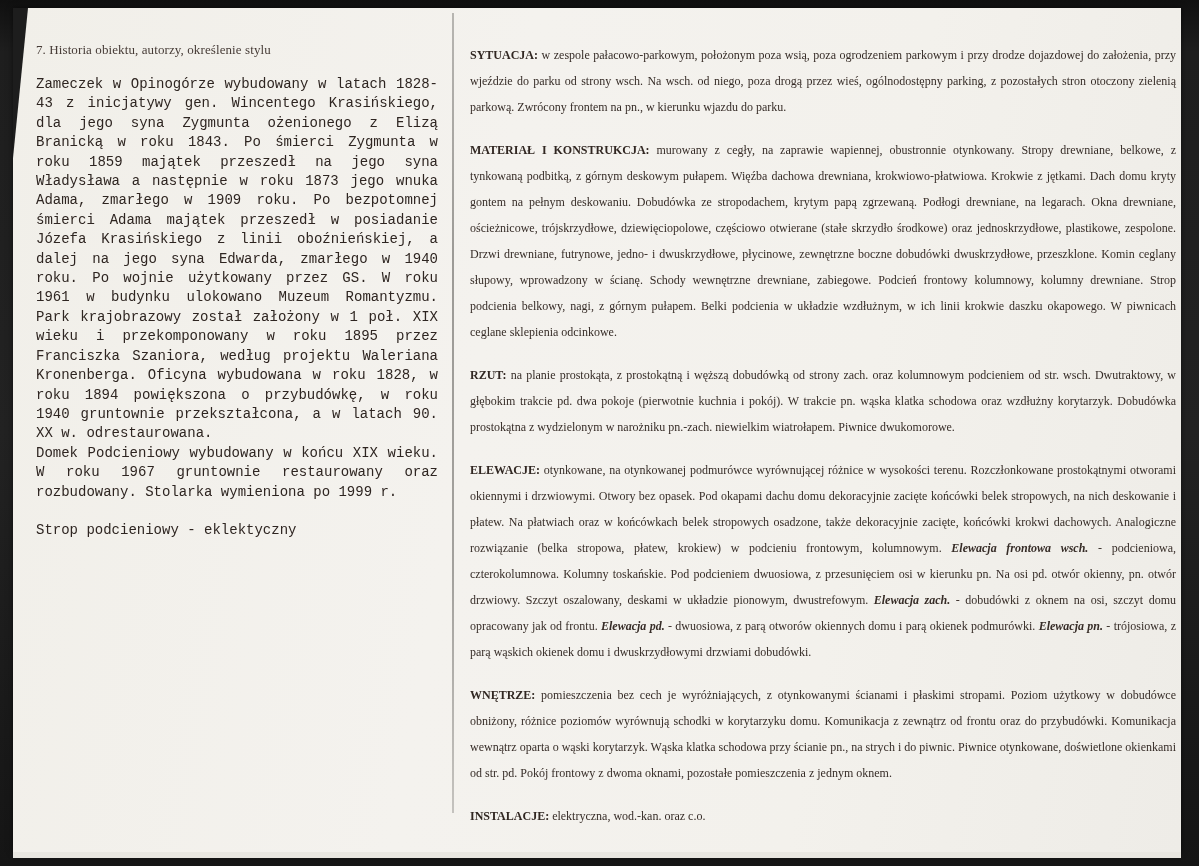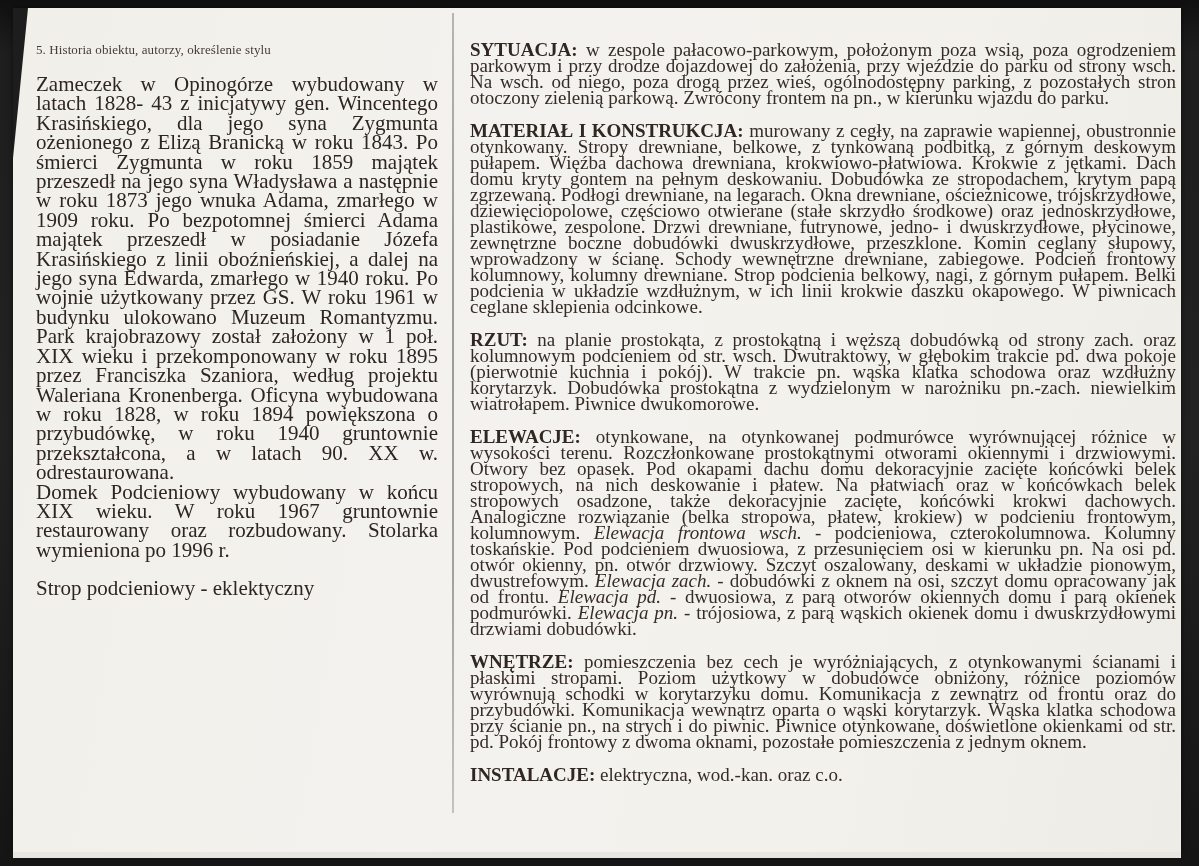--- a/index.html
+++ b/index.html
@@ -28,44 +28,44 @@
     background:linear-gradient(180deg,#b7b5b1 0%,#9c9a96 30%,#a3a19d 70%,#c4c2be 100%);
   }
   .col{position:absolute;top:34px;color:#362c27;}
   .col-left{left:23px;width:402px;}
   .col-right{left:457px;width:706px;}
   .col-header{
     font-size:13px;color:#463b36;margin:0 0 17px 0;letter-spacing:.1px;
     white-space:nowrap;
   }
   .col-left .body{
-    font-size:21px;line-height:19.4px;text-align:justify;margin:0;
-    color:#2e2521;font-weight:500;
+    font-size:14px;line-height:19.4px;text-align:justify;margin:0;
+    color:#2e2521;font-weight:500;font-family:Liberation Mono, monospace;
   }
   .col-left .body.spaced{margin-top:19px;}
   .sec{
-    font-size:19px;line-height:16px;text-align:justify;margin:0 0 17px 0;
+    font-size:12px;line-height:26px;text-align:justify;margin:0 0 17px 0;
     color:#362c27;
   }
   .sec:last-child{margin-bottom:0;}
   .sec .seclabel{font-weight:bold;color:#312722;}
-  .sec .ital{font-style:italic;font-weight:normal;}
+  .sec .ital{font-style:italic;font-weight:bold;}
 </style>
 </head>
 <body>
 
 <div class="scan">
   <div class="paper">
     <div class="corner-wedge"></div>
     <div class="divider"></div>
 
     <div class="col col-left">
-      <p class="col-header">5. Historia obiektu, autorzy, określenie stylu</p>
+      <p class="col-header">7. Historia obiektu, autorzy, określenie stylu</p>
       <p class="body">Zameczek w Opinogórze wybudowany w latach 1828- 43 z inicjatywy gen. Wincentego Krasińskiego, dla jego syna Zygmunta ożenionego z Elizą Branicką w roku 1843. Po śmierci Zygmunta w roku 1859 majątek przeszedł na jego syna Władysława a następnie w roku 1873 jego wnuka Adama, zmarłego w 1909 roku. Po bezpotomnej śmierci Adama majątek przeszedł w posiadanie Józefa Krasińskiego z linii oboźnieńskiej, a dalej na jego syna Edwarda, zmarłego w 1940 roku. Po wojnie użytkowany przez GS. W roku 1961 w budynku ulokowano Muzeum Romantyzmu. Park krajobrazowy został założony w 1 poł. XIX wieku i przekomponowany w roku 1895 przez Franciszka Szaniora, według projektu Waleriana Kronenberga. Oficyna wybudowana w roku 1828, w roku 1894 powiększona o przybudówkę, w roku 1940 gruntownie przekształcona, a w latach 90. XX w. odrestaurowana.</p>
-      <p class="body">Domek Podcieniowy wybudowany w końcu XIX wieku. W roku 1967 gruntownie restaurowany oraz rozbudowany. Stolarka wymieniona po 1996 r.</p>
+      <p class="body">Domek Podcieniowy wybudowany w końcu XIX wieku. W roku 1967 gruntownie restaurowany oraz rozbudowany. Stolarka wymieniona po 1999 r.</p>
       <p class="body spaced">Strop podcieniowy - eklektyczny</p>
     </div>
 
     <div class="col col-right">
 
       <p class="sec"><b class="seclabel">SYTUACJA:</b><span><span> w zespole pałacowo-parkowym, położonym poza wsią, poza ogrodzeniem parkowym i przy drodze dojazdowej do założenia, przy wjeździe do parku od strony wsch. Na wsch. od niego, poza drogą przez wieś, ogólnodostępny parking, z pozostałych stron otoczony zielenią parkową.  Zwrócony frontem na pn., w kierunku wjazdu do parku.</span></span></p>
 
       <p class="sec"><b class="seclabel">MATERIAŁ I KONSTRUKCJA:</b><span><span> murowany z cegły, na zaprawie wapiennej, obustronnie otynkowany.  Stropy drewniane, belkowe, z tynkowaną podbitką, z górnym deskowym pułapem. Więźba dachowa drewniana, krokwiowo-płatwiowa. Krokwie z jętkami. Dach domu kryty gontem na pełnym deskowaniu.  Dobudówka ze stropodachem, krytym papą zgrzewaną. Podłogi drewniane, na legarach. Okna drewniane, ościeżnicowe, trójskrzydłowe, dziewięciopolowe, częściowo otwierane (stałe skrzydło środkowe) oraz jednoskrzydłowe, plastikowe, zespolone. Drzwi drewniane, futrynowe, jedno- i dwuskrzydłowe, płycinowe, zewnętrzne boczne dobudówki dwuskrzydłowe, przeszklone. Komin ceglany słupowy, wprowadzony w ścianę. Schody wewnętrzne drewniane, zabiegowe. Podcień frontowy kolumnowy, kolumny drewniane. Strop podcienia belkowy, nagi, z górnym pułapem. Belki podcienia w układzie wzdłużnym, w ich linii krokwie daszku okapowego. W piwnicach ceglane sklepienia odcinkowe.</span></span></p>
 
       <p class="sec"><b class="seclabel">RZUT:</b><span><span> na planie prostokąta, z prostokątną i węższą dobudówką od strony zach. oraz kolumnowym podcieniem od str. wsch. Dwutraktowy, w głębokim trakcie pd. dwa pokoje (pierwotnie kuchnia i pokój). W trakcie pn. wąska klatka schodowa oraz wzdłużny korytarzyk. Dobudówka prostokątna z wydzielonym w narożniku pn.-zach. niewielkim wiatrołapem. Piwnice dwukomorowe.</span></span></p>

